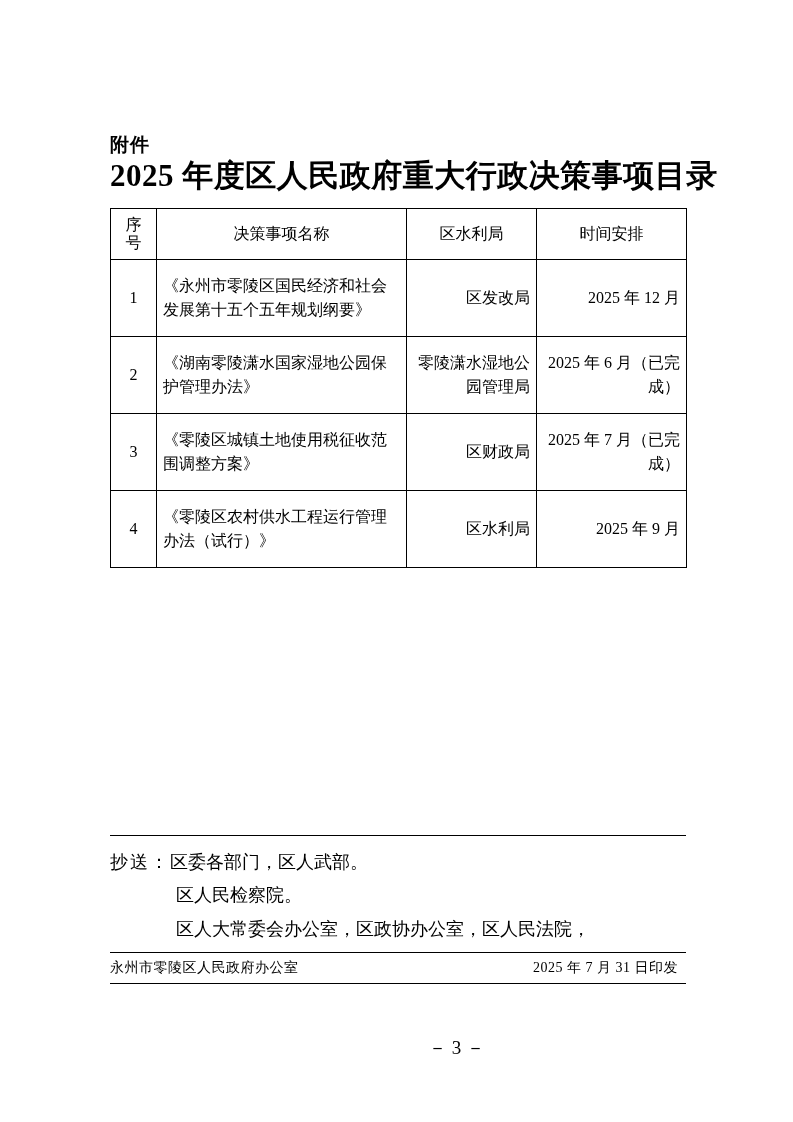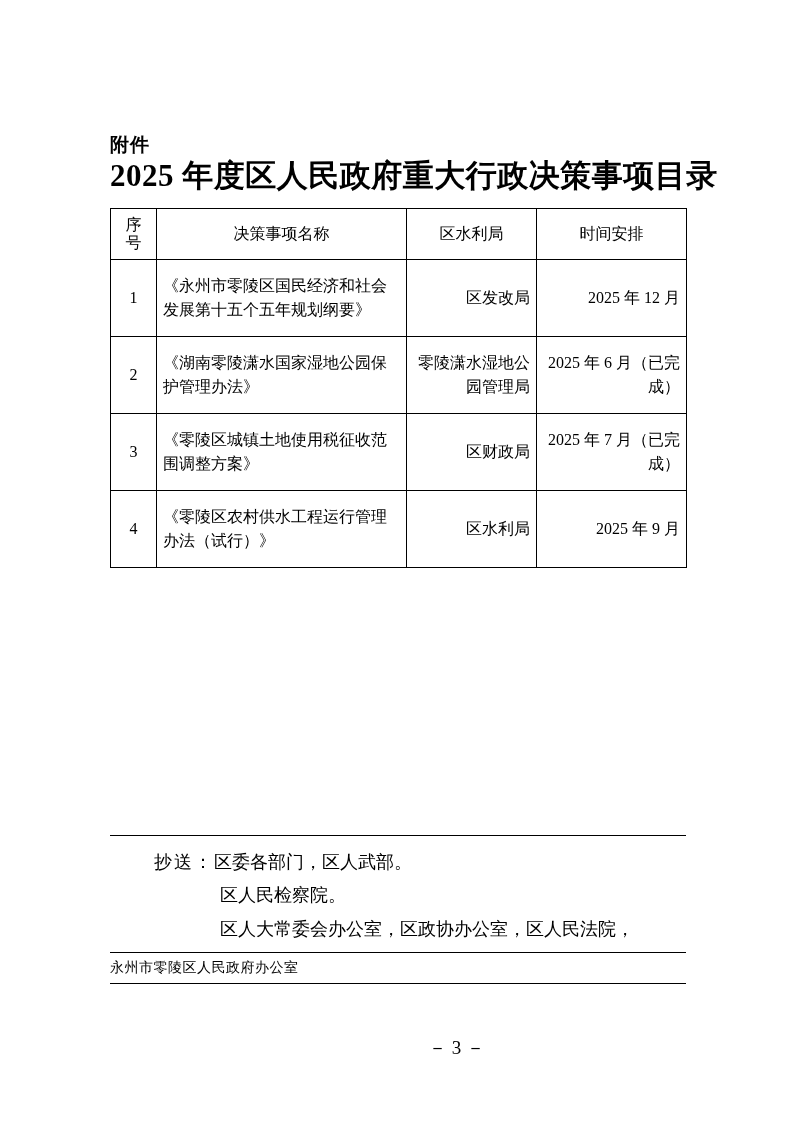--- a/index.html
+++ b/index.html
@@ -90,21 +90,20 @@
     width: 576px;
   }
   .rule {
     border-top: 1px solid #000000;
     width: 100%;
   }
   .cc-block {
     padding: 10px 0 6px 0;
     font-size: 18px;
     line-height: 1.85;
-    margin-left: 44px;
   }
   .cc-line {
     white-space: nowrap;
   }
   .cc-indent {
     padding-left: 66px;
   }
   .cc-label {
     letter-spacing: 2px;
   }
@@ -189,19 +188,20 @@
     <div class="cc-block">
       <div class="cc-line">
         <span class="cc-label">抄送：</span><span>区委各部门，区人武部。</span>
       </div>
       <div class="cc-line cc-indent">区人民检察院。</div>
       <div class="cc-line cc-indent">区人大常委会办公室，区政协办公室，区人民法院，</div>
     </div>
     <div class="rule"></div>
     <div class="issuer-row">
       <span class="issuer-left">永州市零陵区人民政府办公室</span>
+      <span class="issuer-right">2025 年 7 月 31 日印发</span>
     </div>
     <div class="rule"></div>
   </div>
 
   <div class="page-number">－ 3 －</div>
 
 </div>
 
 </body></html>

